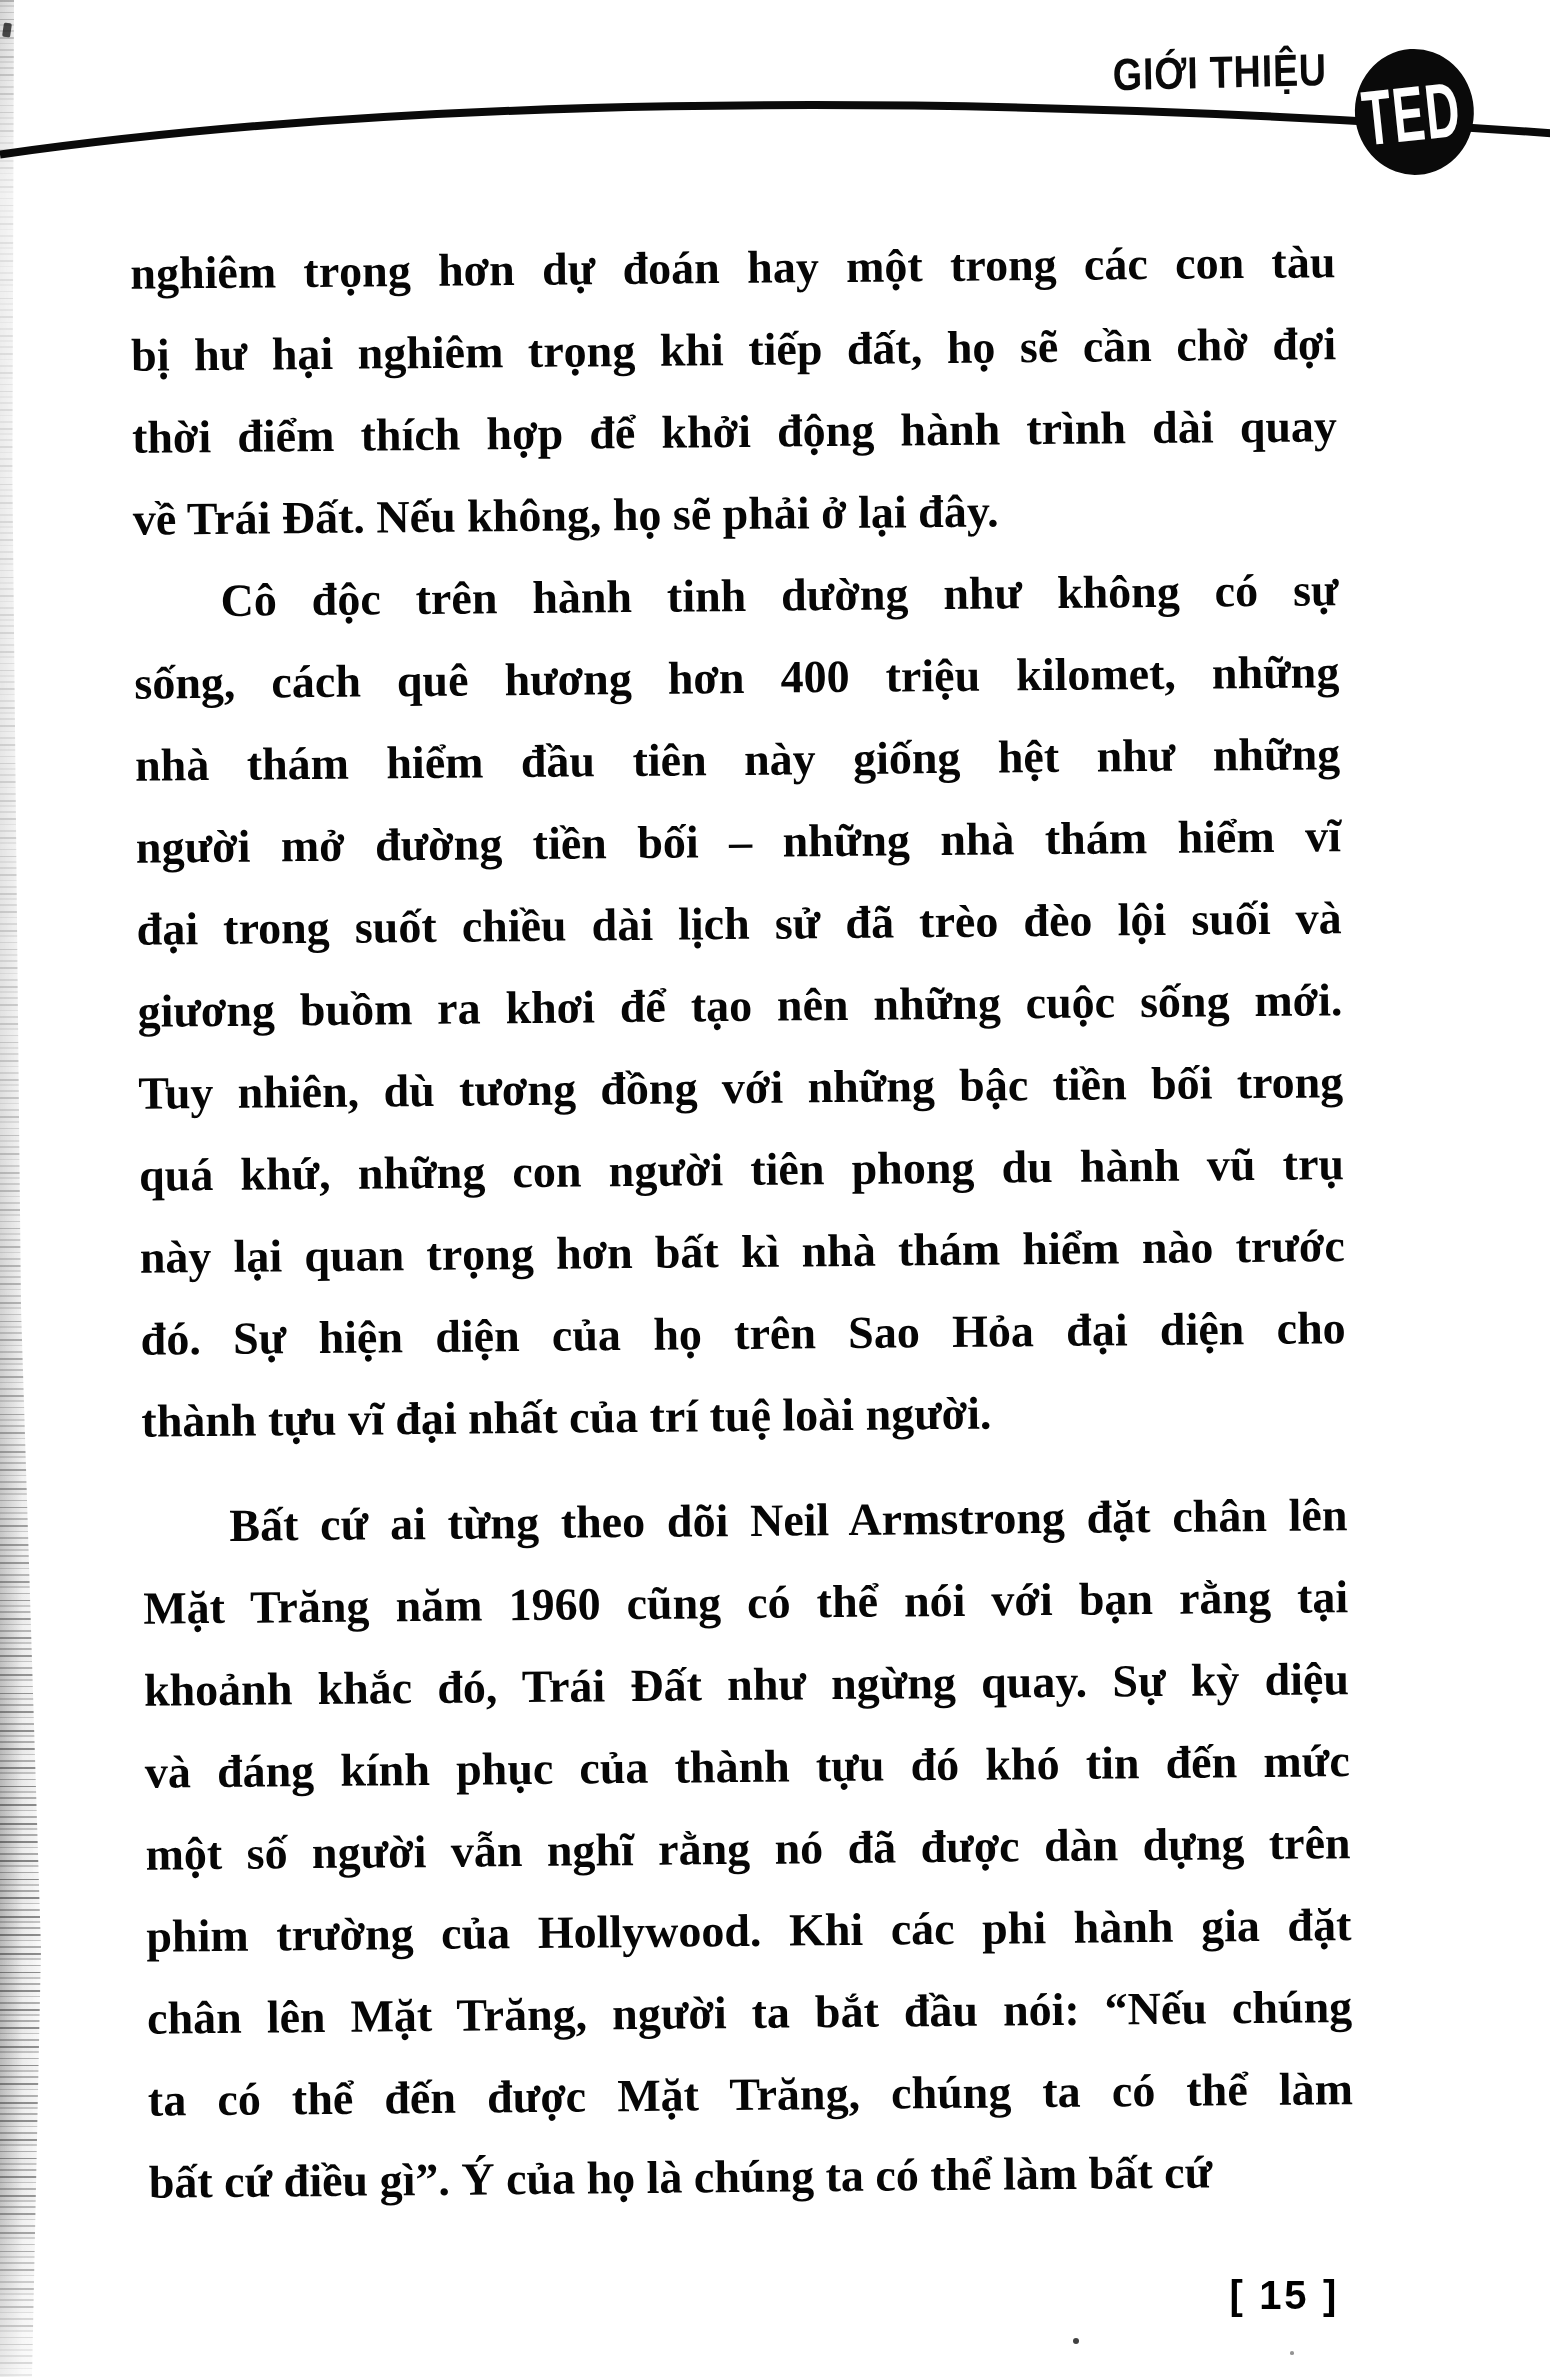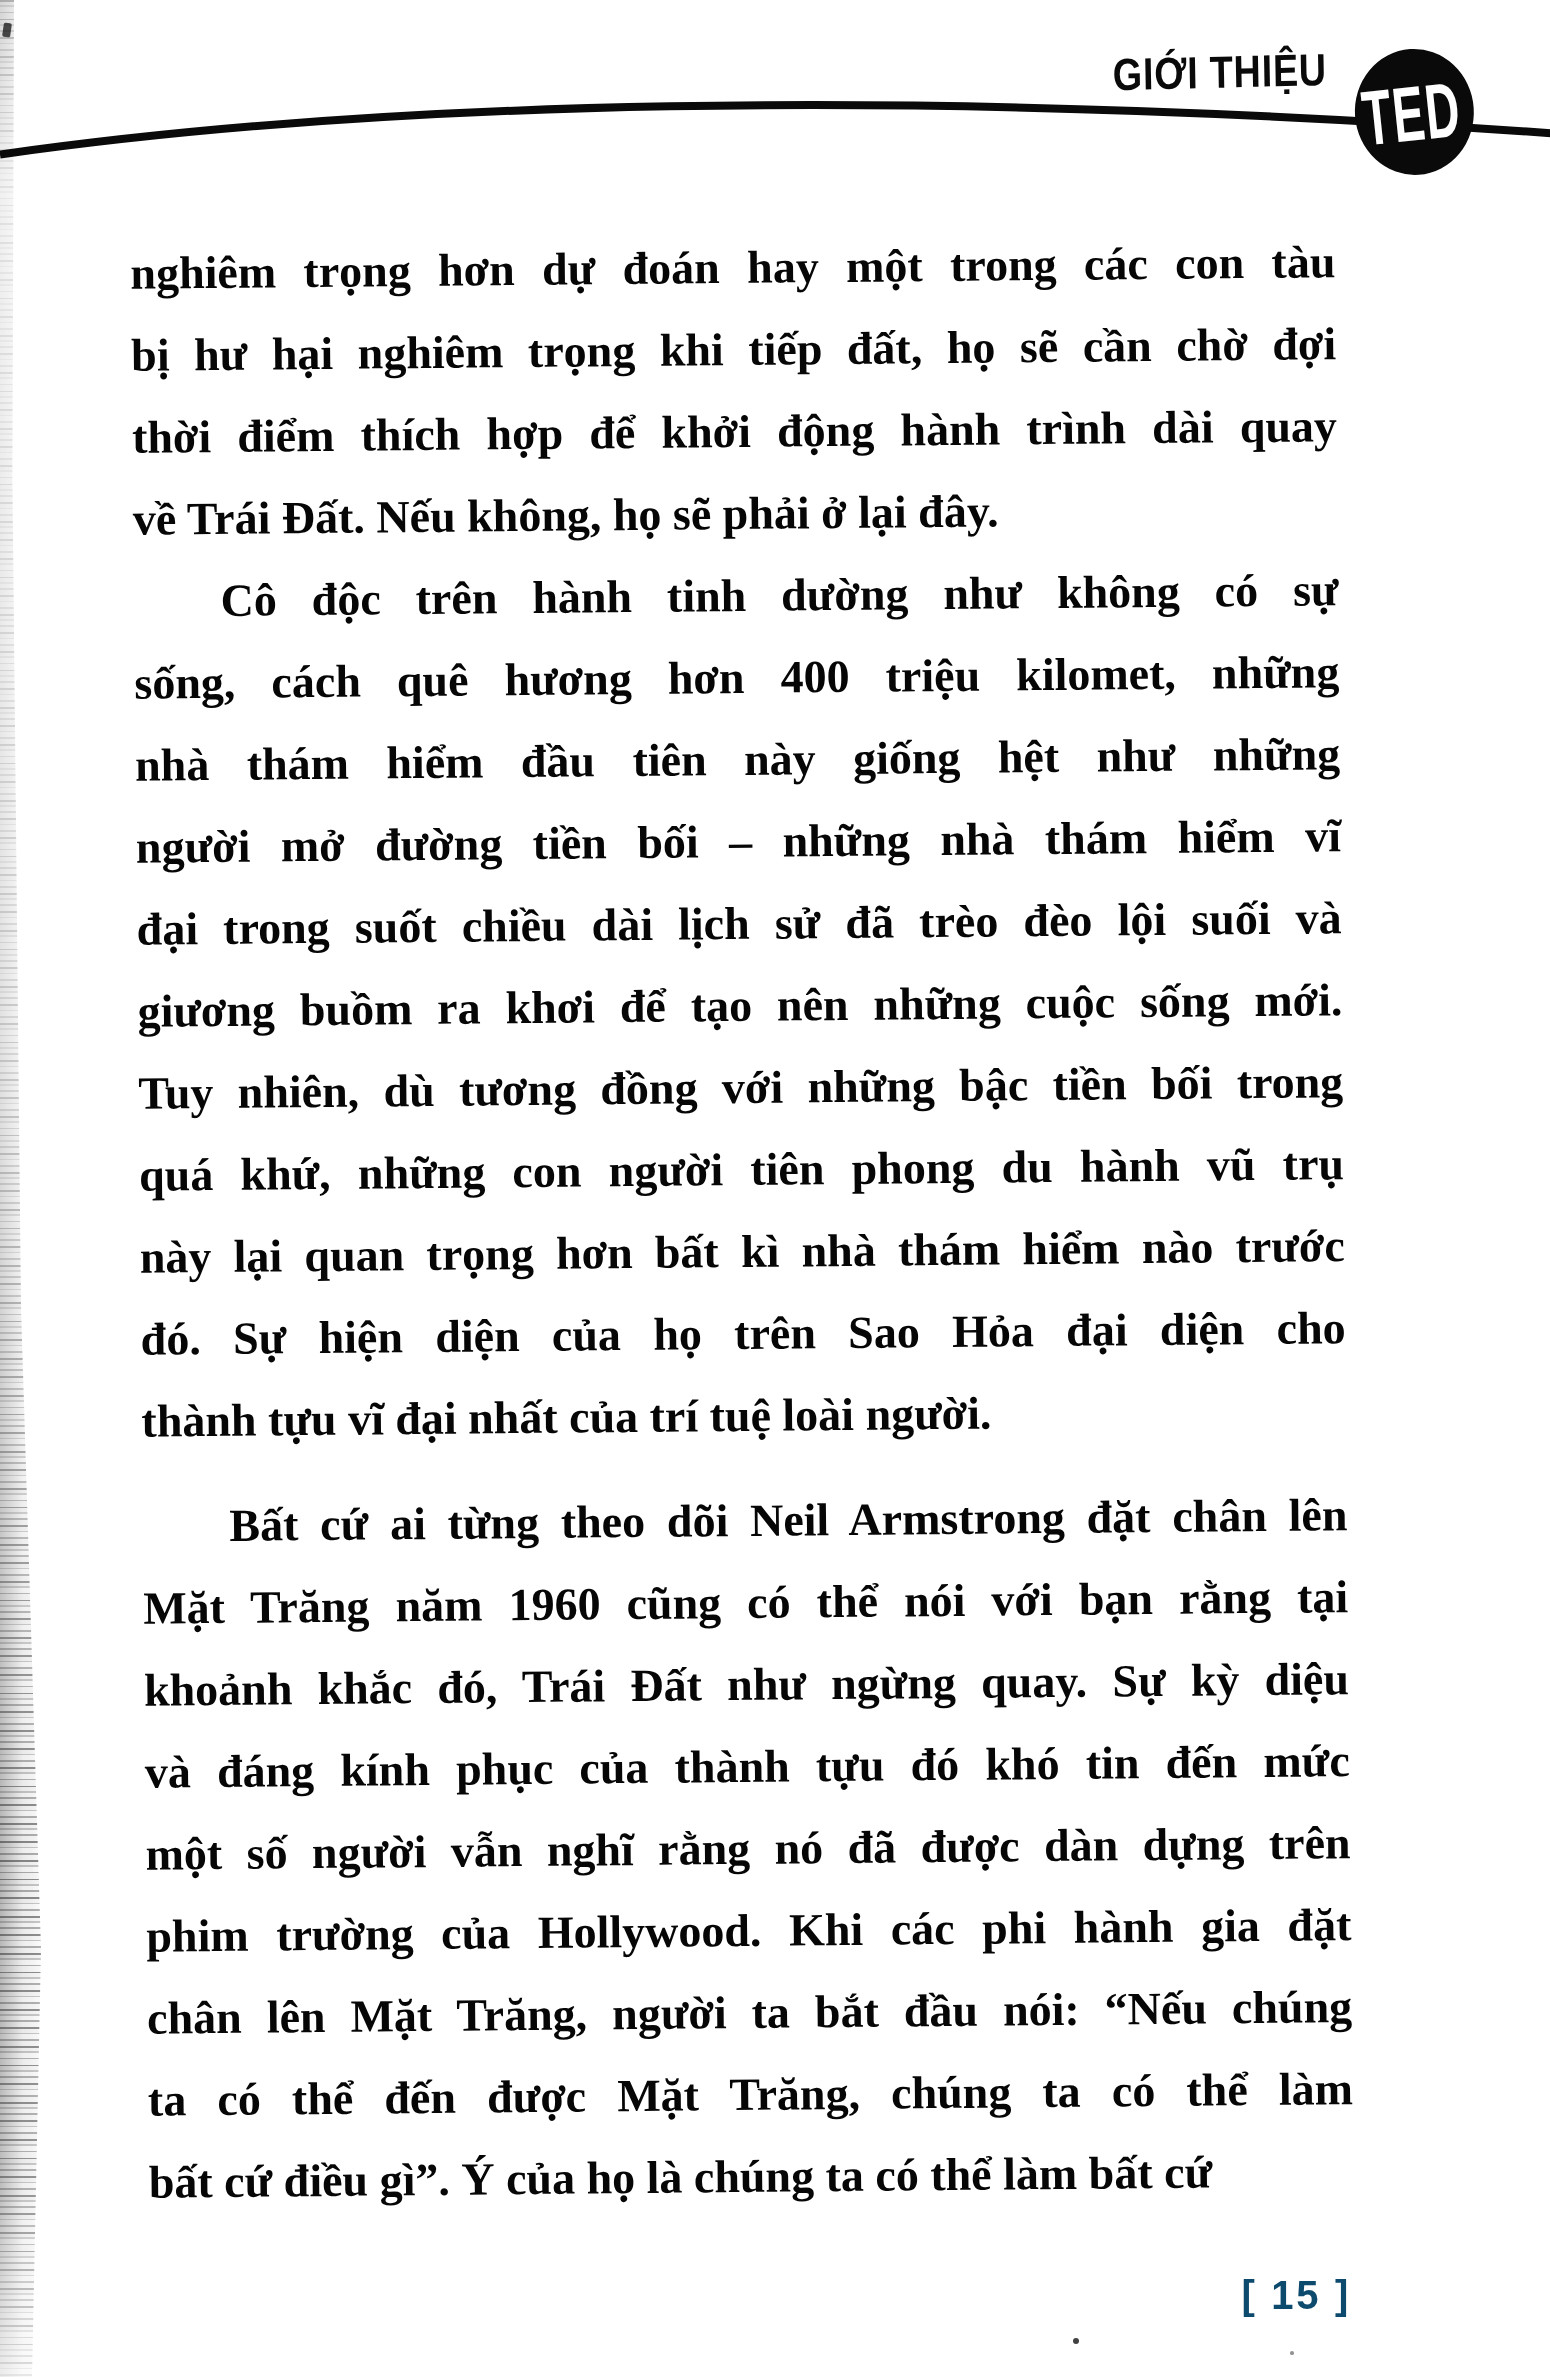--- a/index.html
+++ b/index.html
@@ -68,26 +68,26 @@
     line-height: 82px;
     text-align: justify;
     text-align-last: justify;
     white-space: normal;
   }
   .line.last { text-align-last: left; }
   .line.indent { text-indent: 87px; }
 
   .page-number {
     position: absolute;
-    right: 200px; top: 2273px;
+    right: 212px; top: 2273px;
     font-family: "Liberation Sans", sans-serif;
     font-weight: bold;
     font-size: 40px;
     letter-spacing: 2.7px;
-    color: #0c4a6e;
+    color: #000000;
     white-space: nowrap;
   }
 </style>
 </head>
 <body>
 
 <div class="page">
 
   <div class="edge-strip"></div>
   <div class="speck s1"></div>

